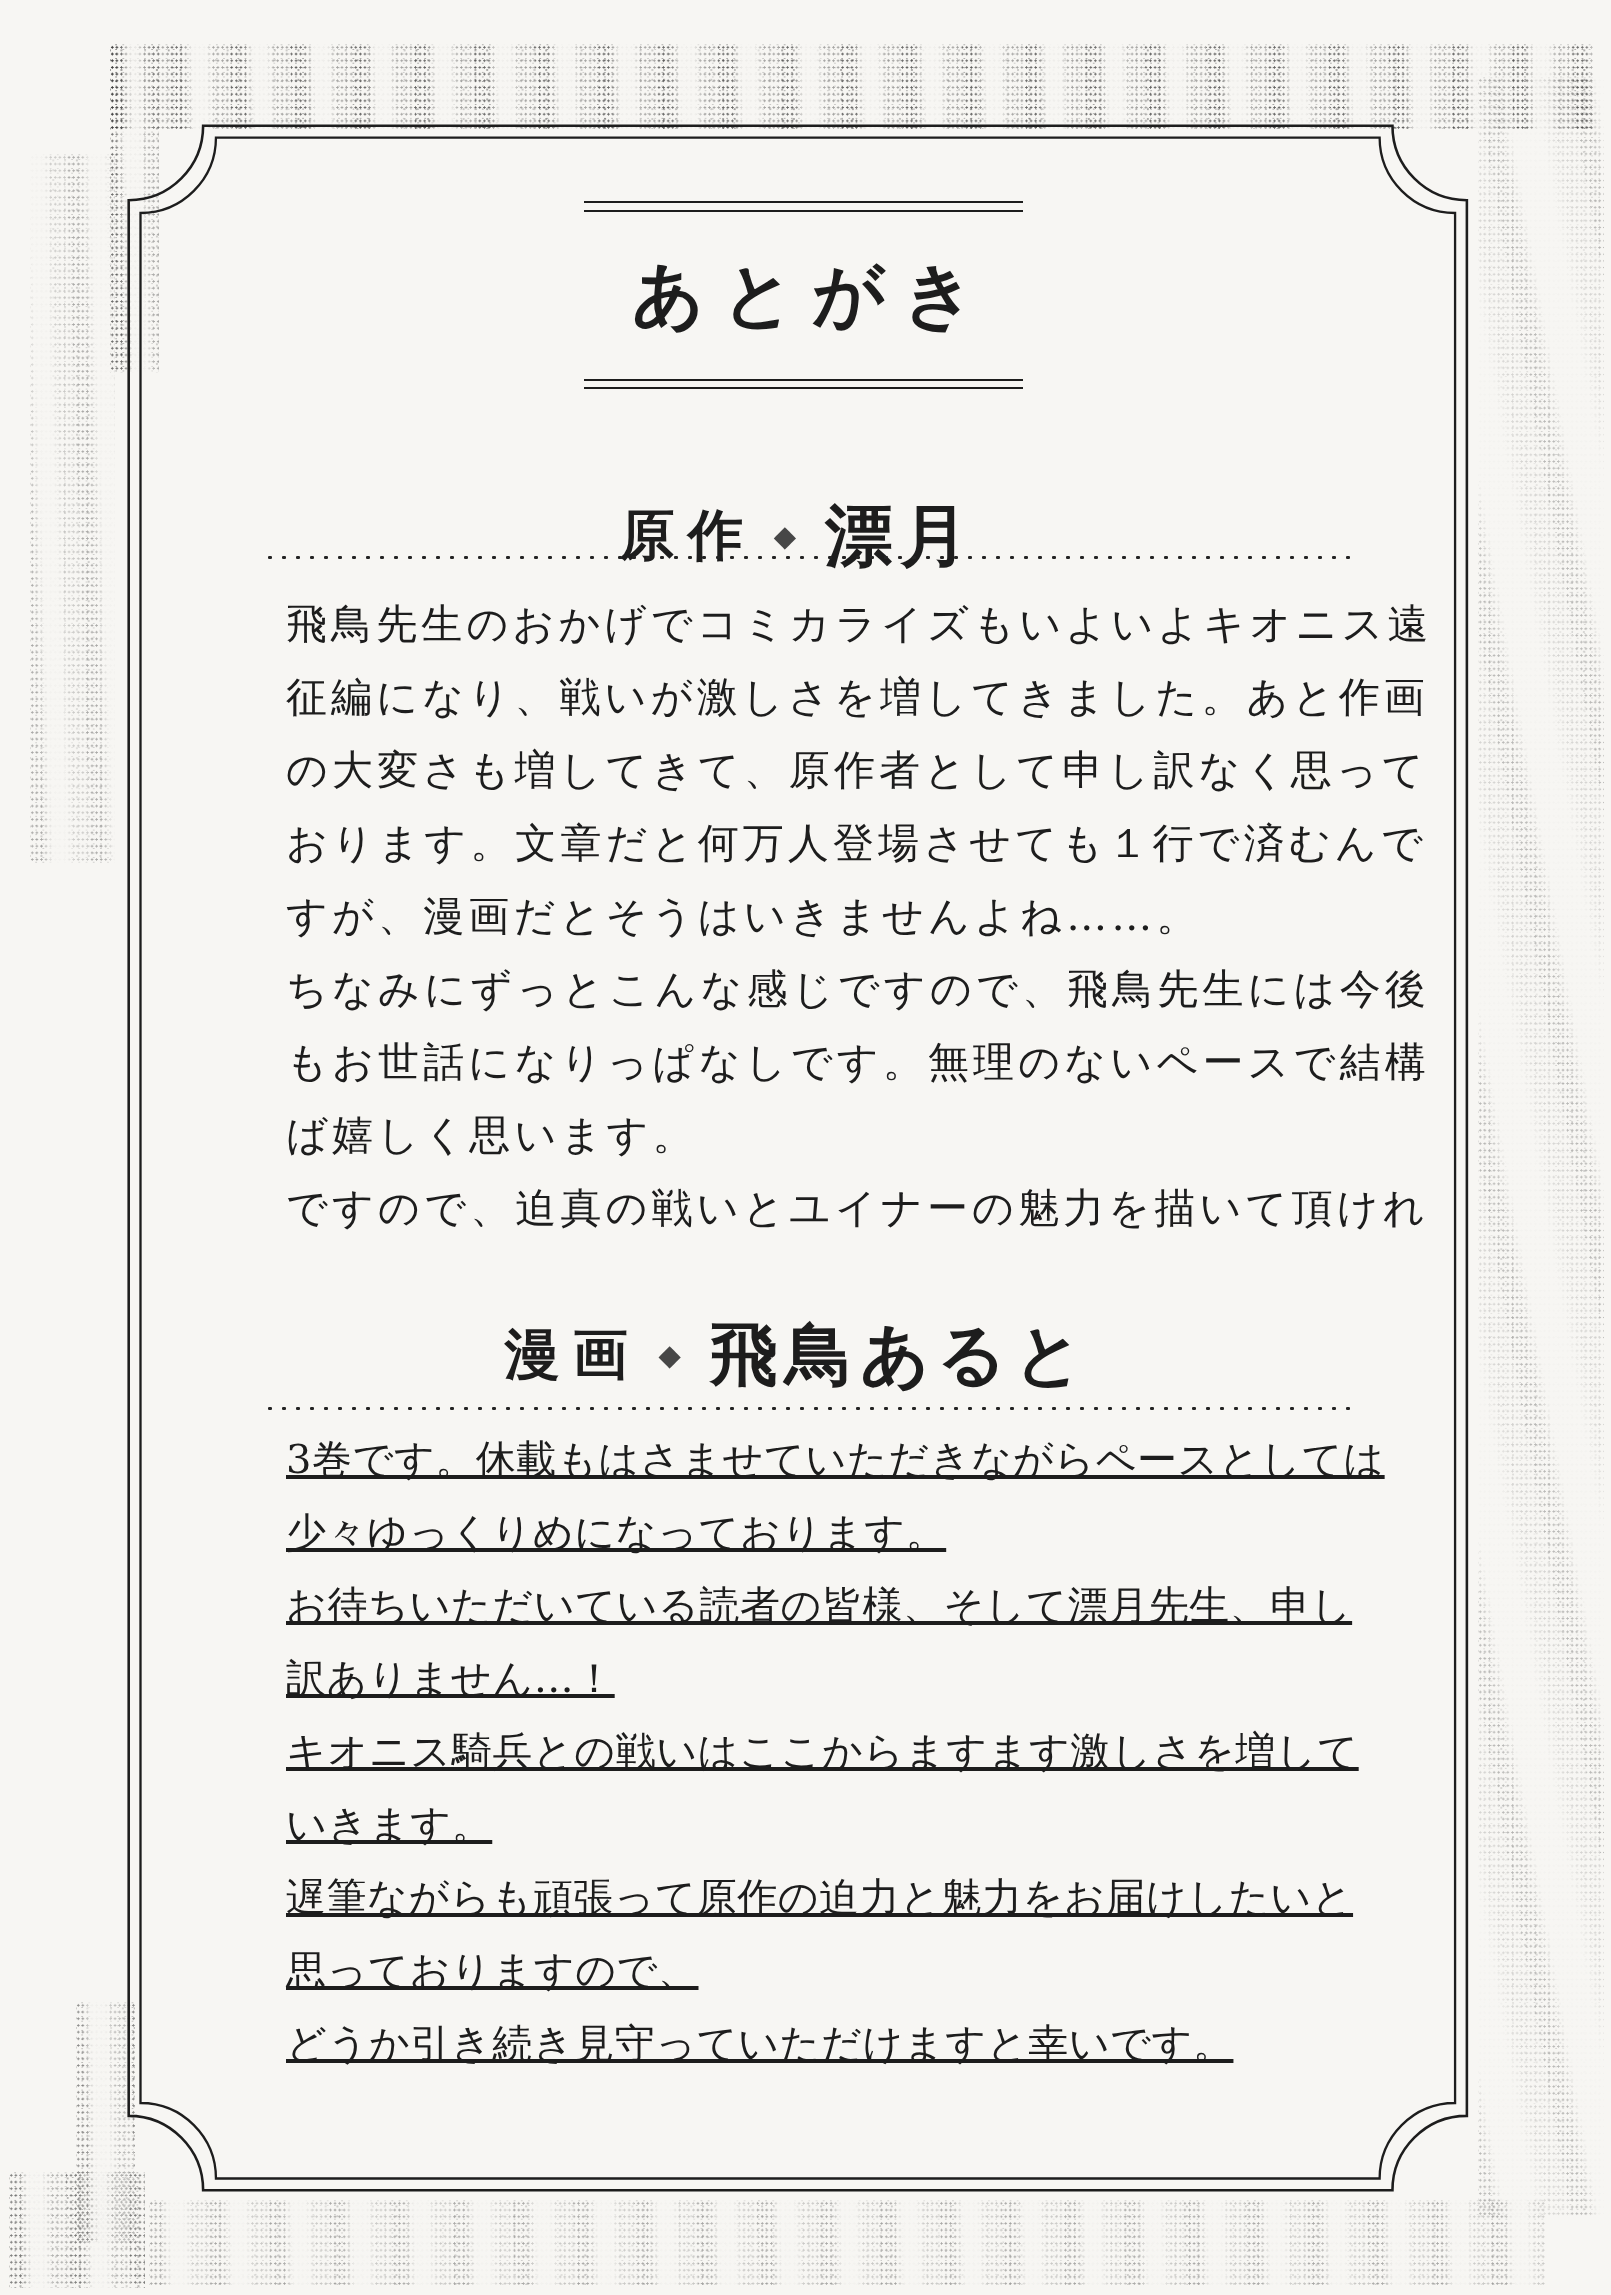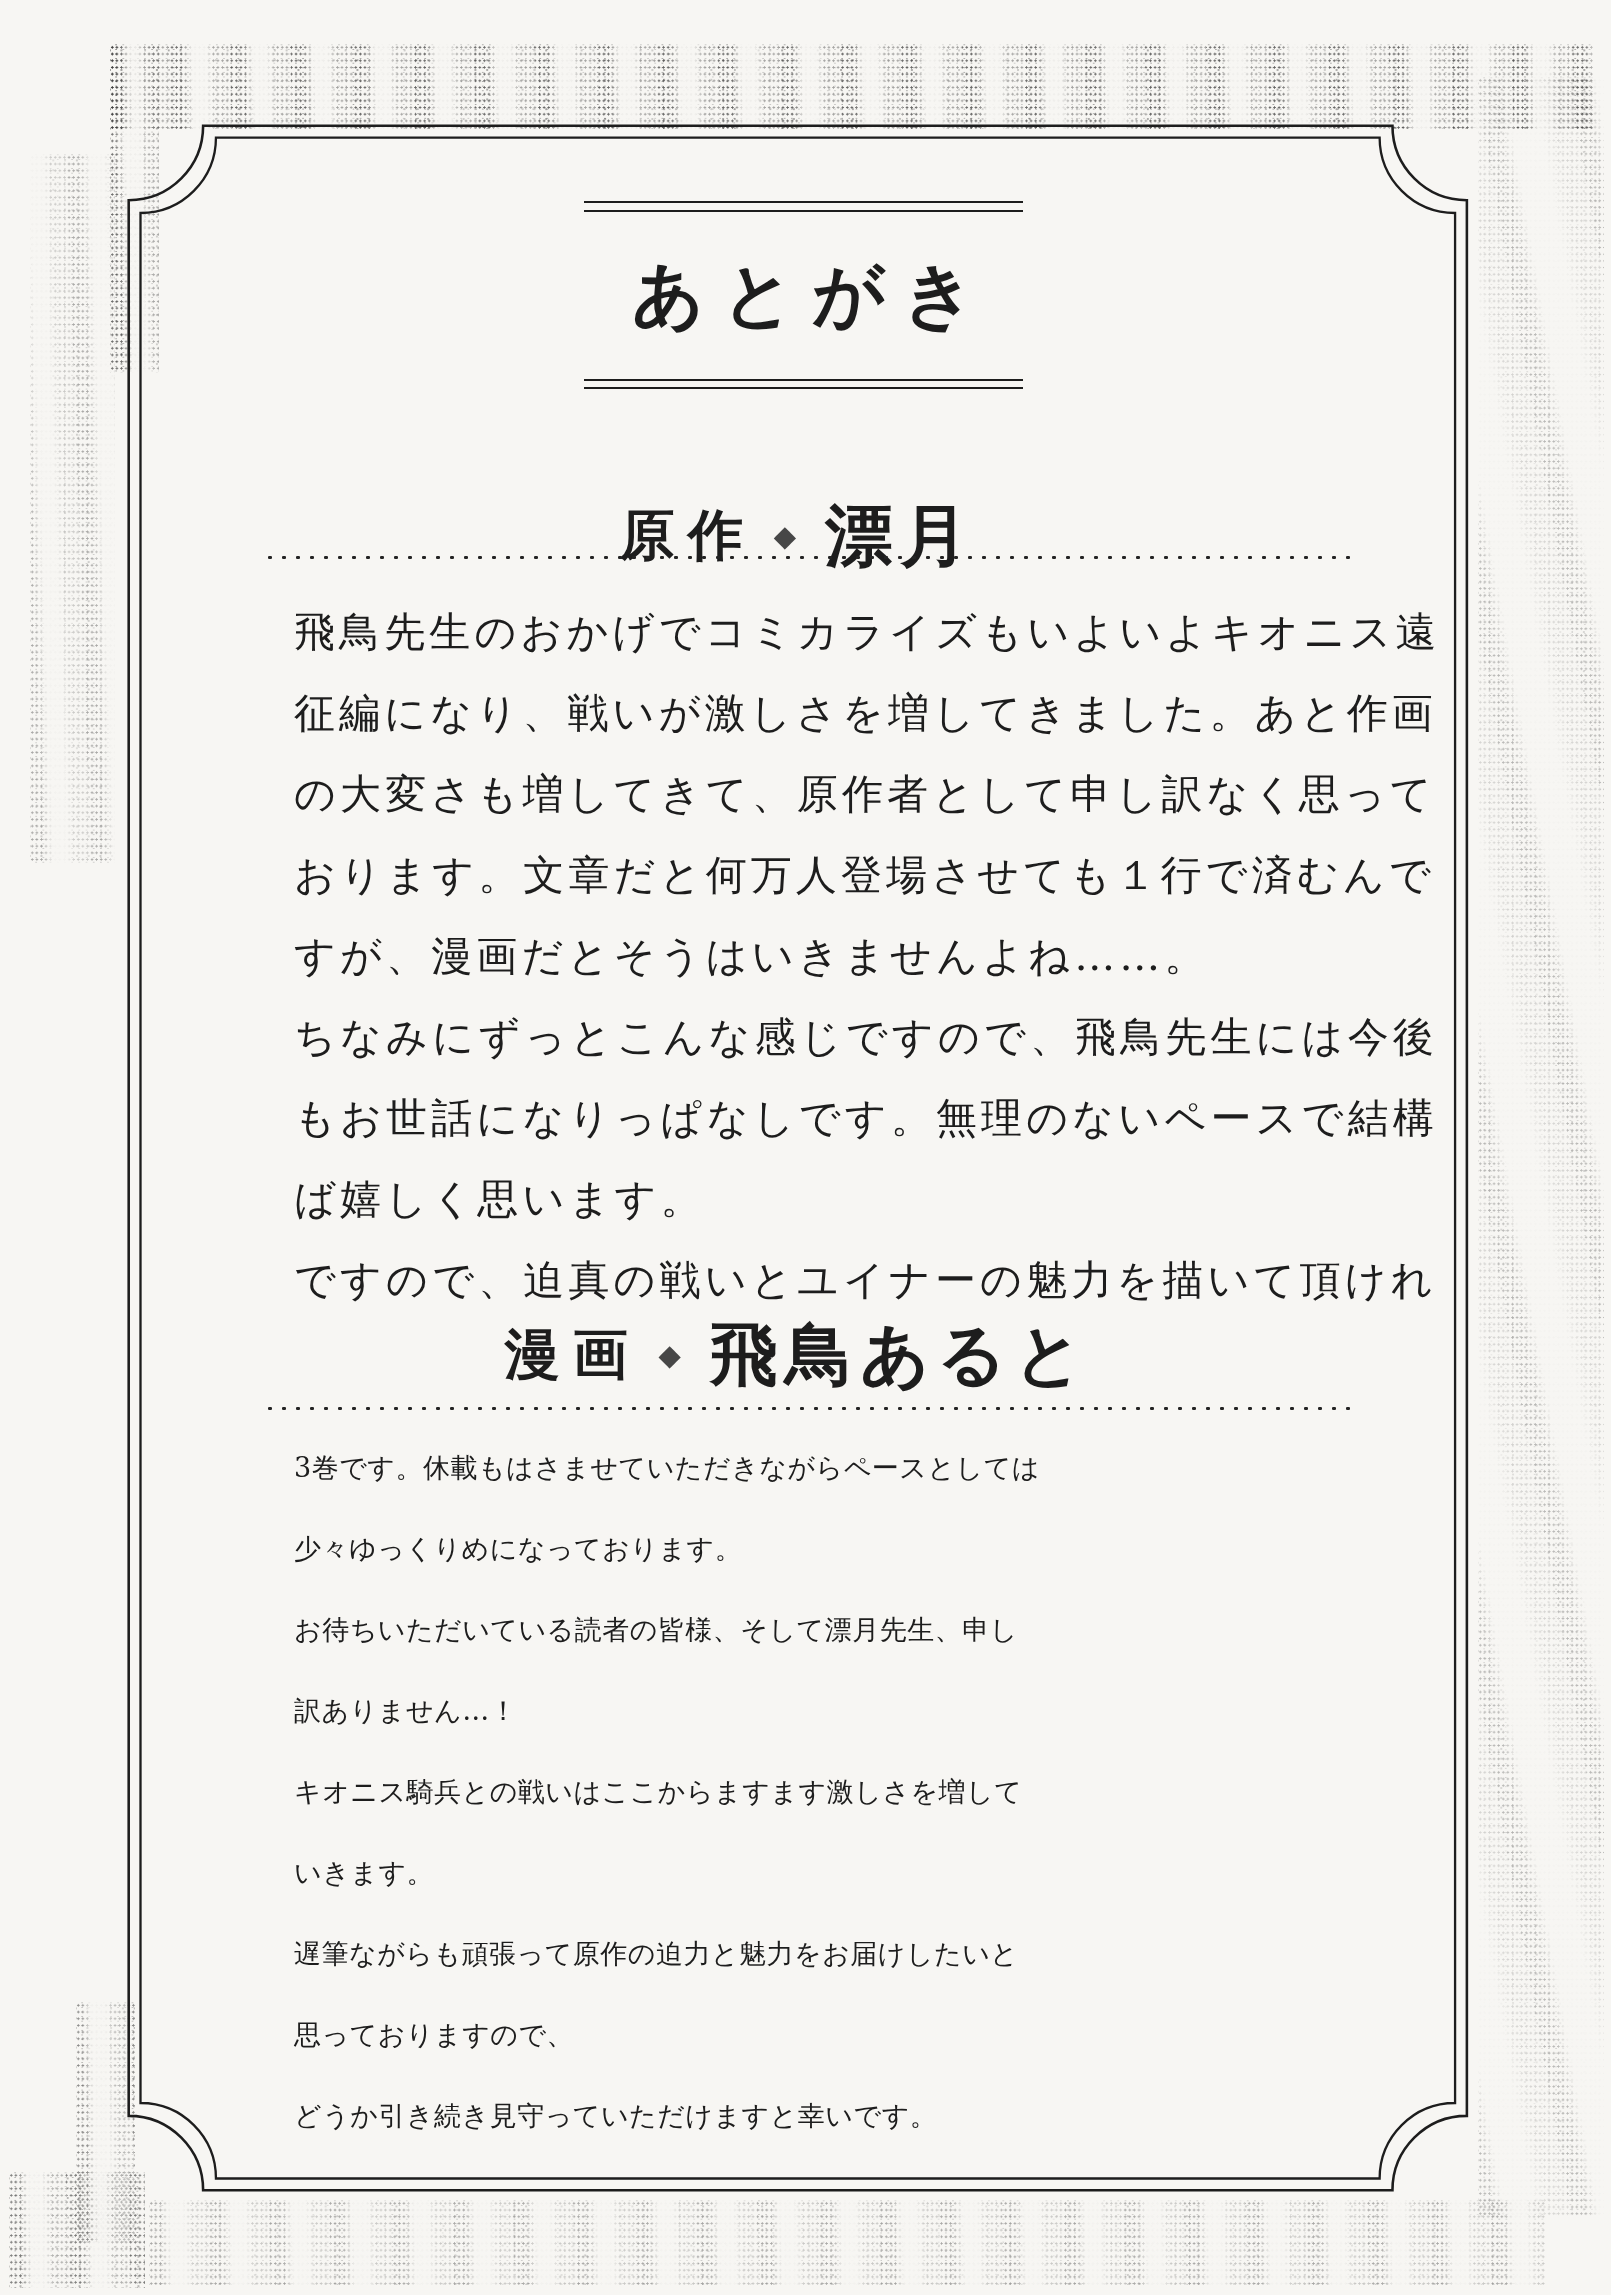--- a/index.html
+++ b/index.html
@@ -76,25 +76,25 @@
   .dotted{
     position:absolute;left:263px;width:1094px;height:7.2px;
     background-image:radial-gradient(circle 2.1px at 50% 50%, #242424 1.7px, transparent 2.1px);
     background-size:14px 7.2px;background-repeat:repeat-x;
   }
   .dot-orig{top:554px;}
   .dot-manga{top:1405px;}
 
   
   .para{position:absolute;left:286px;width:1083px;}
-  .para p{margin:8px;line-height:73px;white-space:nowrap;}
+  .para p{margin:0;line-height:73px;white-space:nowrap;}
   .para-orig{top:588px;}
   .para-orig p{font-size:41px;letter-spacing:4.1px;}
   .para-manga{top:1423px;}
-  .para-manga p{font-size:27px;letter-spacing:0.5px;}
+  .para-manga p{font-size:40px;letter-spacing:0.5px;text-decoration:underline;}
 </style>
 </head>
 <body>
 
 <div class="noise n-top"></div>
 <div class="noise n-topleft"></div>
 <div class="noise n-left"></div>
 <div class="noise n-leftbottom"></div>
 <div class="noise n-right"></div>
 <div class="noise n-bottom"></div>

